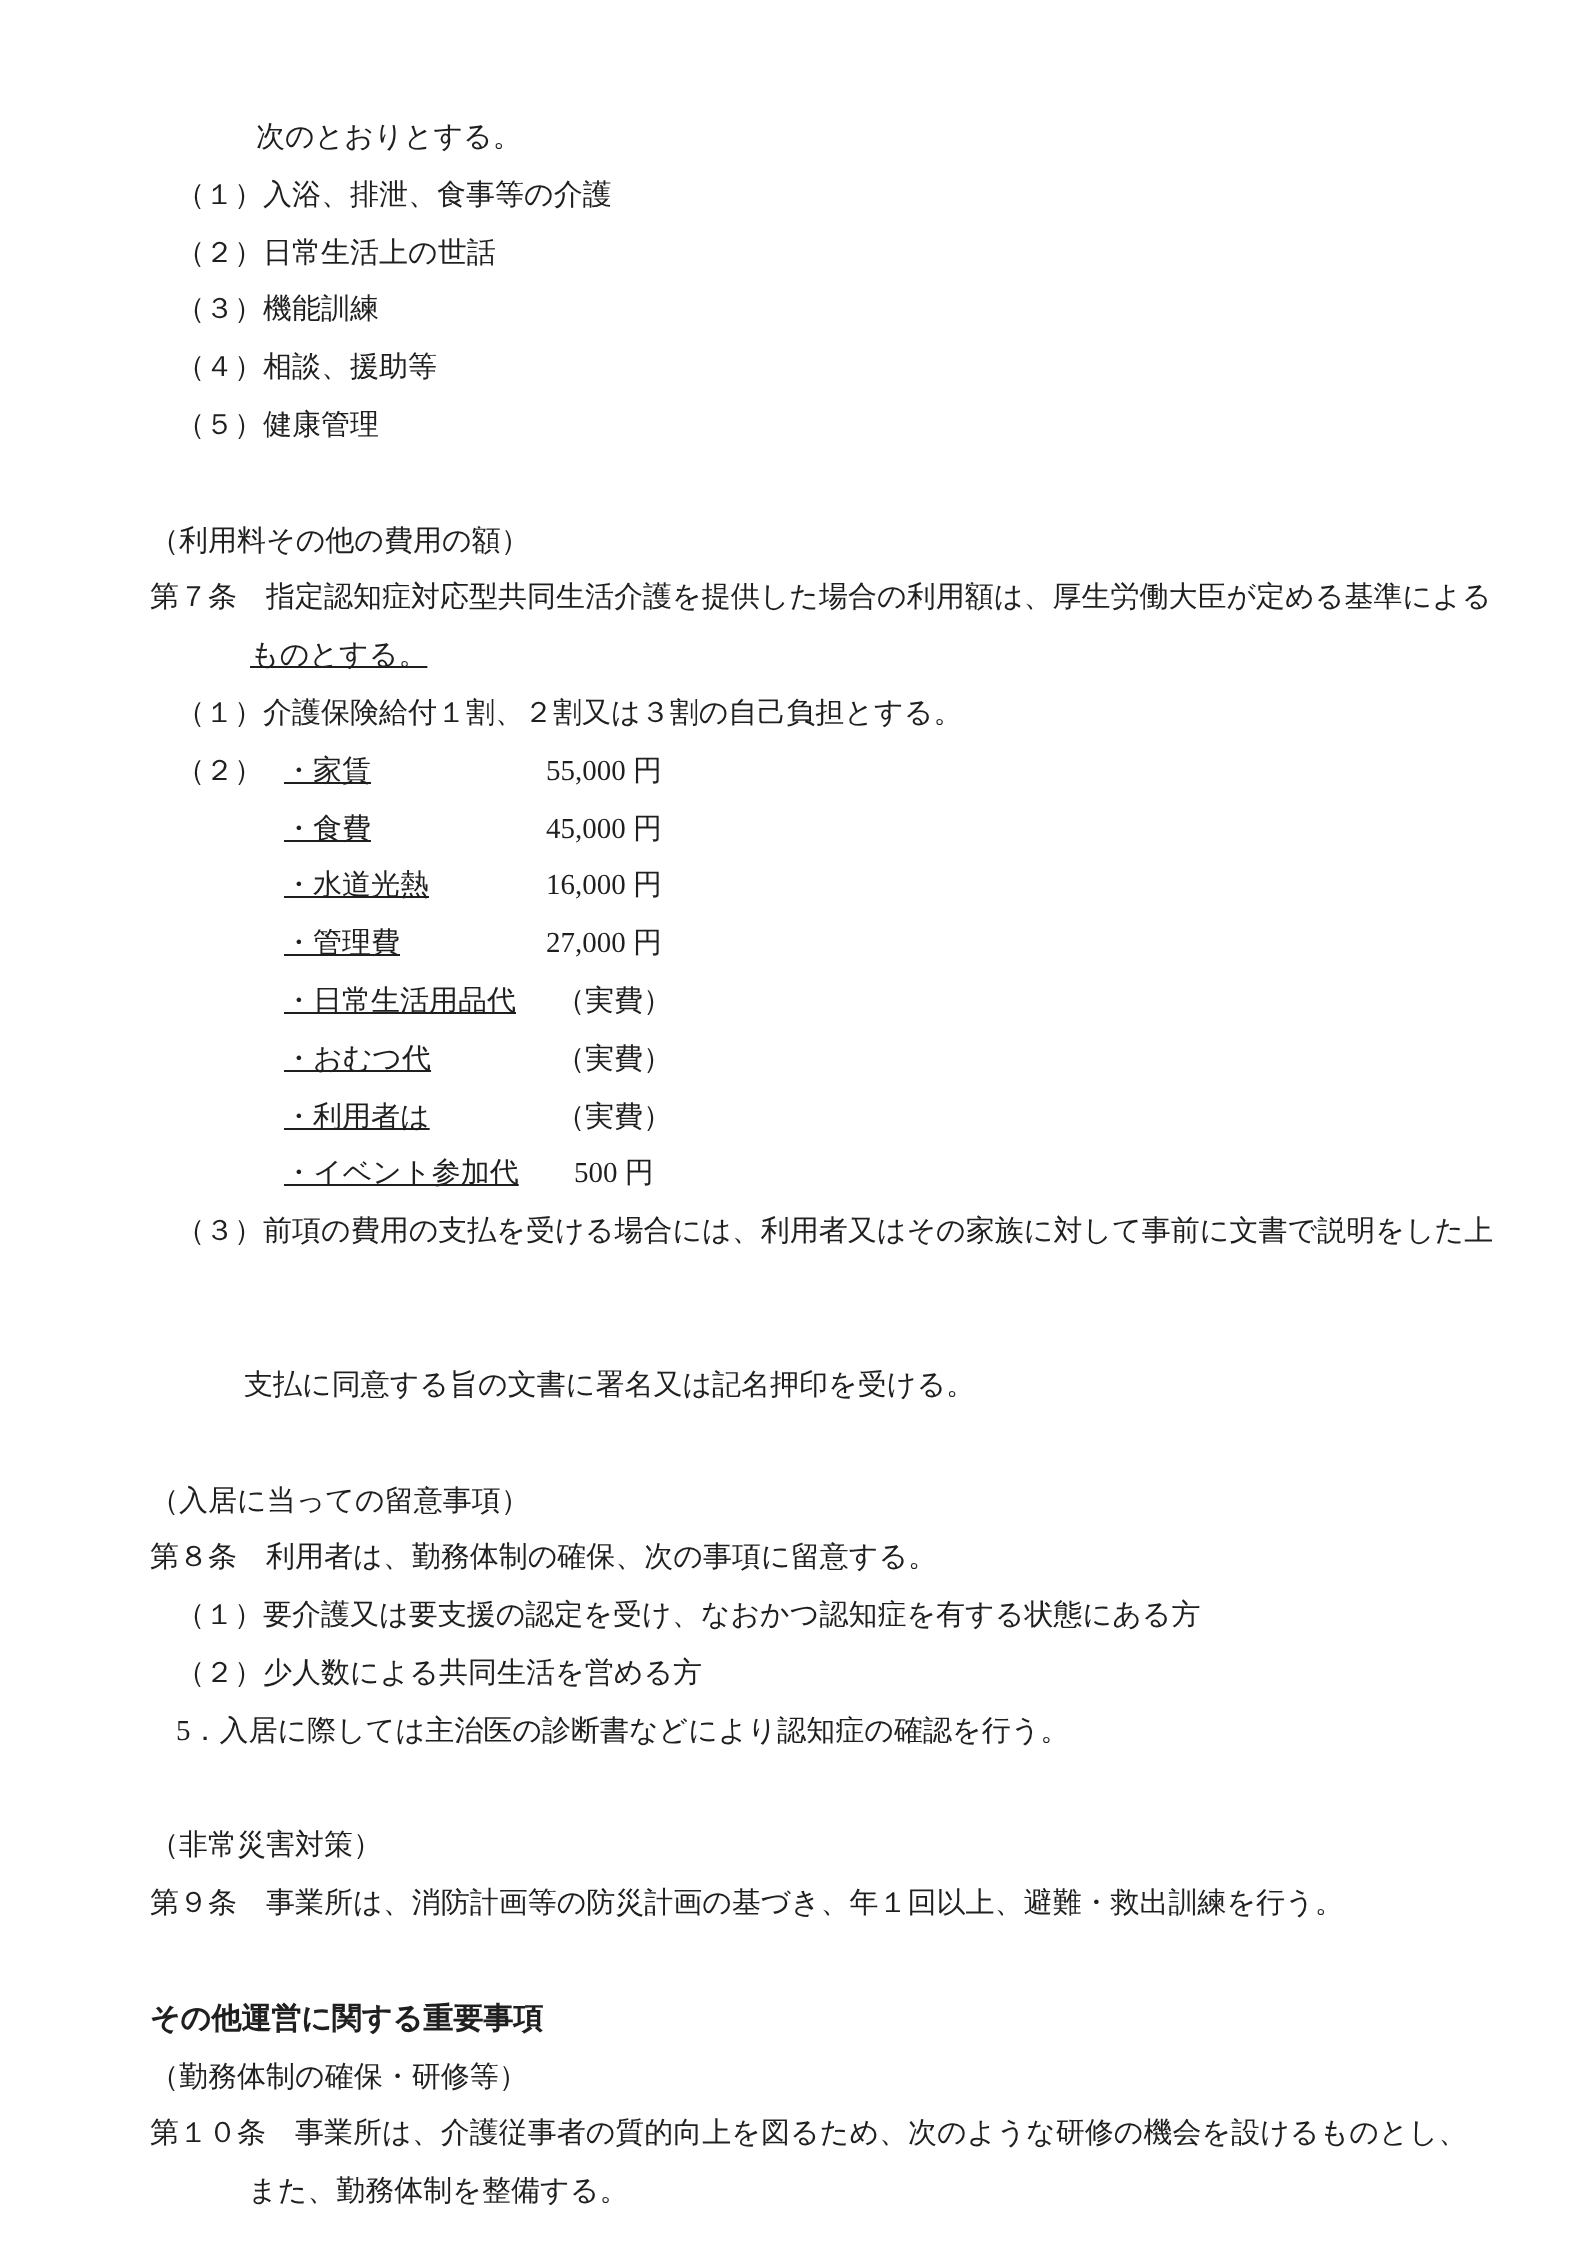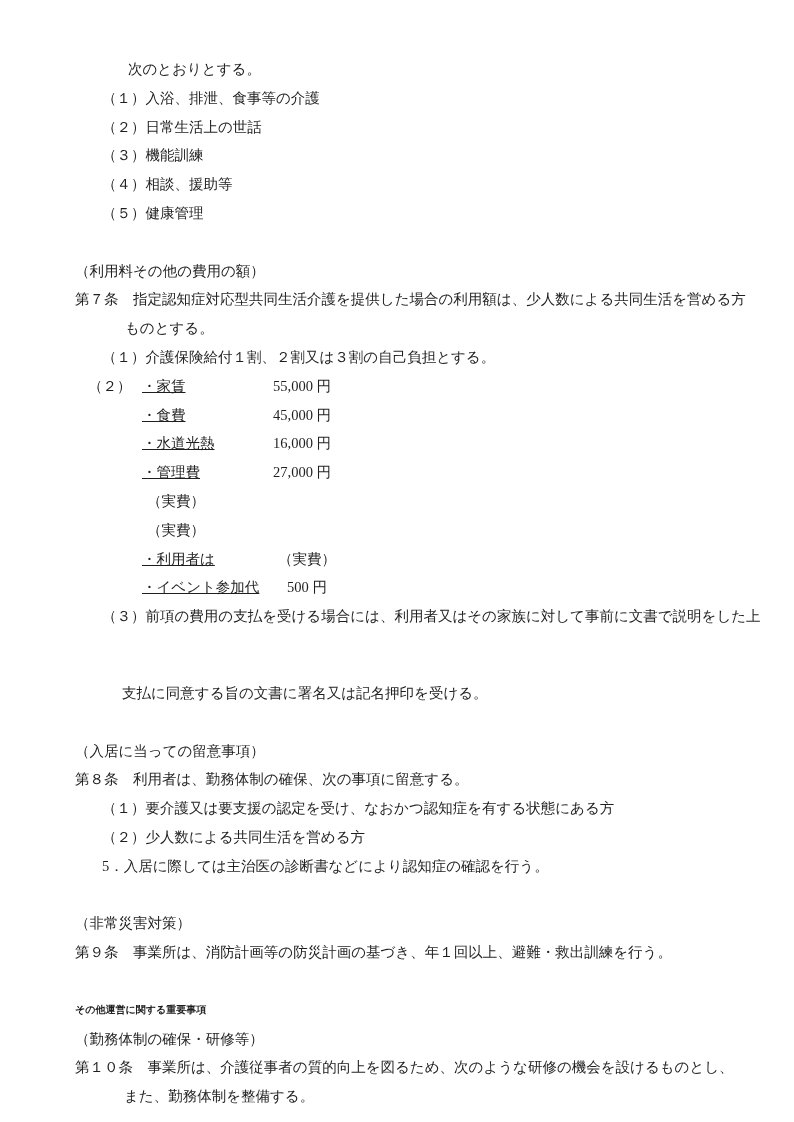--- a/index.html
+++ b/index.html
@@ -23,22 +23,22 @@
   }
   .line {
     height: 28.8px;
     line-height: 28.8px;
     white-space: nowrap;
   }
   .blank { height: 28.8px; }
 
   
   .ind-body   { margin-left: 53px; }  
-  .ind-item   { margin-left: 27px; }  
-  .ind-cont7  { margin-left: 50px; }  
+  .ind-item   { margin-left: 13px; }  
+  .ind-cont7  { margin-left: 50px; text-decoration: underline; }  
   .ind-cont3  { margin-left: 47px; margin-top: 48px; }  
   .ind-cont10 { margin-left: 49px; }  
 
   
   .fee-row {
     position: relative;
     display: flex;
     margin-left: 67px;   
     height: 28.8px;
     line-height: 28.8px;
@@ -49,40 +49,40 @@
     left: -54px;         
     top: 0;
   }
   .fee-label { display: inline-block; width: 131px; text-decoration: underline; }
   .val-actual { margin-left: 5px; }   
   .val-event  { margin-left: 14px; }  
 
   .heading-bold {
     font-family: "Liberation Sans", "DejaVu Sans", sans-serif;
     font-weight: bold;
-    font-size: 10px;
+    font-size: 15px;
   }
 </style>
 </head>
 <body>
 
 <div class="page">
 
   <div class="line ind-body">次のとおりとする。</div>
 
   <div class="line ind-item">（１）入浴、排泄、食事等の介護</div>
   <div class="line ind-item">（２）日常生活上の世話</div>
   <div class="line ind-item">（３）機能訓練</div>
   <div class="line ind-item">（４）相談、援助等</div>
   <div class="line ind-item">（５）健康管理</div>
 
   <div class="blank"></div>
 
   <div class="line">（利用料その他の費用の額）</div>
-  <div class="line">第７条　指定認知症対応型共同生活介護を提供した場合の利用額は、少人数による共同生活を営める方</div>
+  <div class="line">第７条　指定認知症対応型共同生活介護を提供した場合の利用額は、厚生労働大臣が定める基準による</div>
   <div class="line ind-cont7">ものとする。</div>
   <div class="line ind-item">（１）介護保険給付１割、２割又は３割の自己負担とする。</div>
 
   <div class="fee-row">
     <span class="fee-no">（２）</span>
     <span class="fee-label">・家賃</span>
     <span>55,000 円</span>
   </div>
   <div class="fee-row">
     <span class="fee-label">・食費</span>
@@ -90,23 +90,25 @@
   </div>
   <div class="fee-row">
     <span class="fee-label">・水道光熱</span>
     <span>16,000 円</span>
   </div>
   <div class="fee-row">
     <span class="fee-label">・管理費</span>
     <span>27,000 円</span>
   </div>
   <div class="fee-row">
+    <span class="fee-label">・日常生活用品代</span>
     <span class="val-actual">（実費）</span>
   </div>
   <div class="fee-row">
+    <span class="fee-label">・おむつ代</span>
     <span class="val-actual">（実費）</span>
   </div>
   <div class="fee-row">
     <span class="fee-label">・利用者は</span>
     <span class="val-actual">（実費）</span>
   </div>
   <div class="fee-row">
     <span class="fee-label">・イベント参加代</span>
     <span class="val-event">500 円</span>
   </div>

